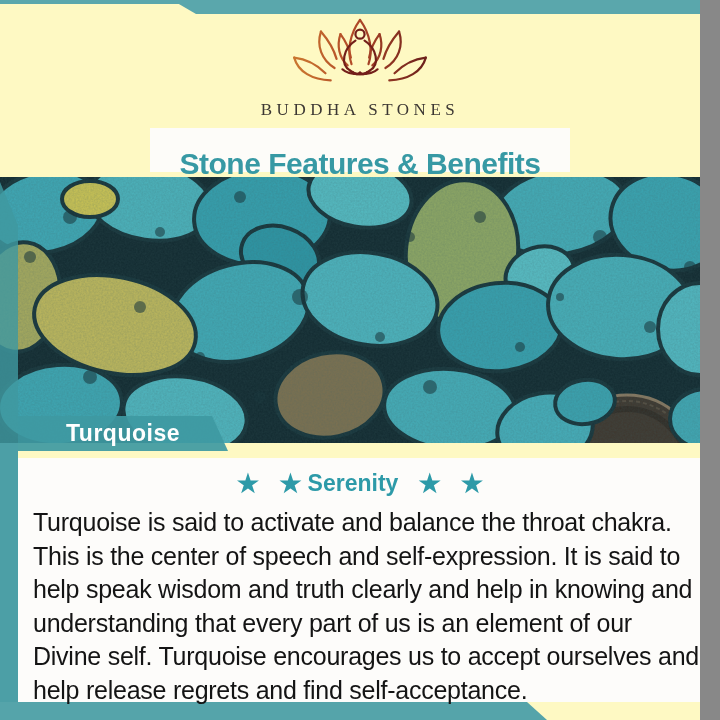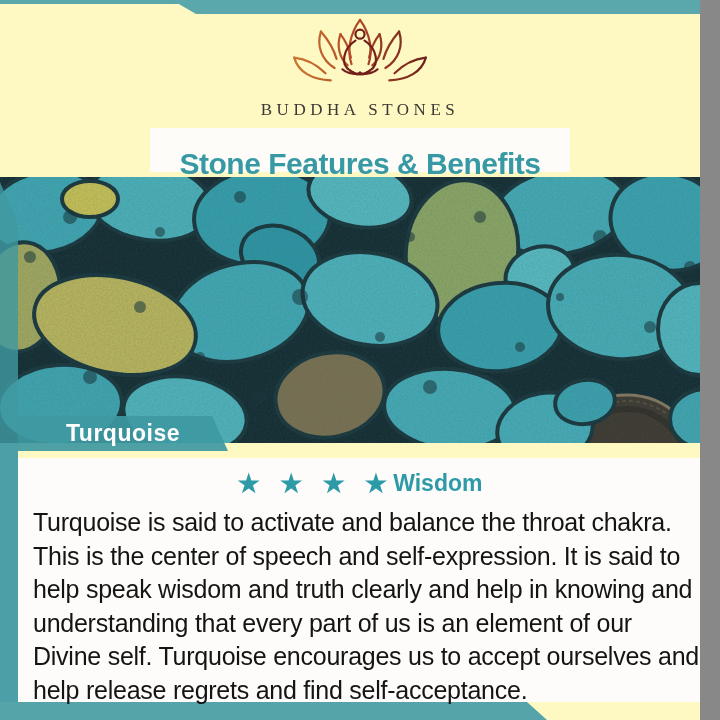--- a/index.html
+++ b/index.html
@@ -175,25 +175,25 @@
   </div>
 
   <div class="panel"></div>
 
   <div class="benefits-row">
     <div class="benefit">
       <span class="star">★</span>
     </div>
     <div class="benefit">
       <span class="star">★</span>
+      <span>Serenity</span>
     </div>
     <div class="benefit">
       <span class="star">★</span>
     </div>
     <div class="benefit">
       <span class="star">★</span>
-      <span>Wisdom</span>
     </div>
   </div>
 
   <div class="description">Turquoise is said to activate and balance the throat chakra. This is the center of speech and self-expression. It is said to help speak wisdom and truth clearly and help in knowing and understanding that every part of us is an element of our Divine self. Turquoise encourages us to accept ourselves and help release regrets and find self-acceptance.</div>
 
 </div>
 
 </body></html>

